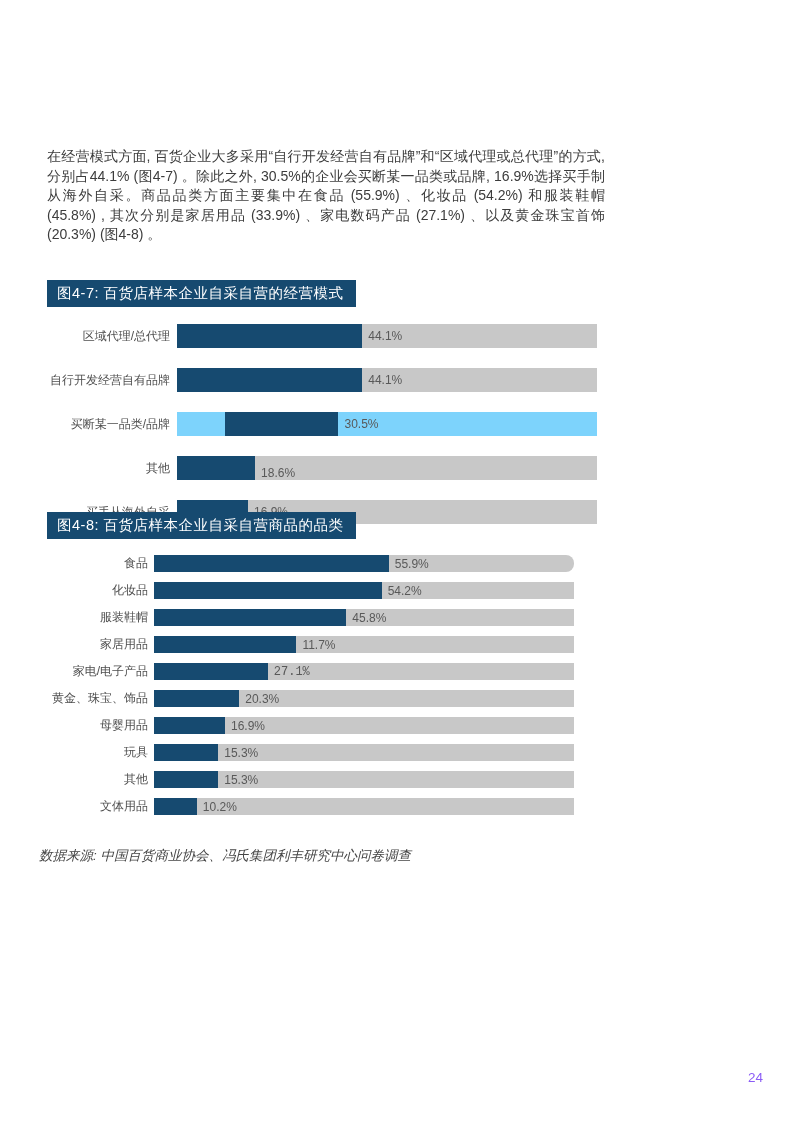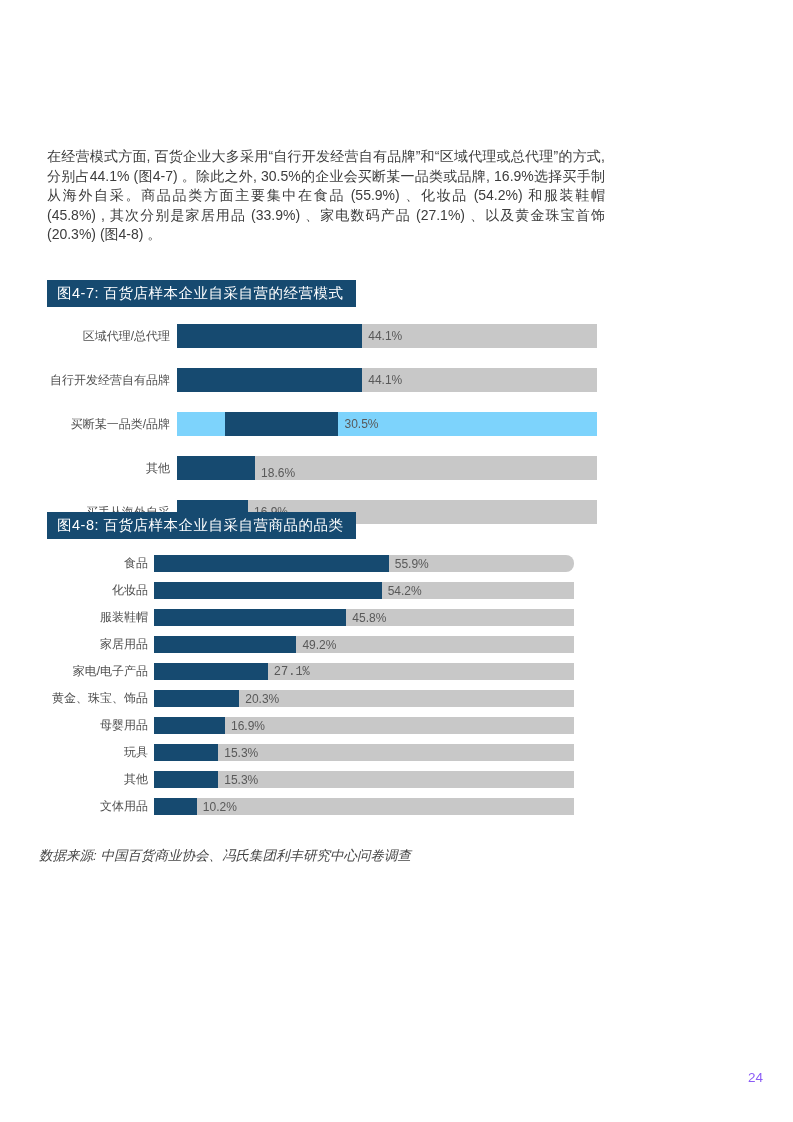--- a/index.html
+++ b/index.html
@@ -149,21 +149,21 @@
           <div class="bar-label">服装鞋帽</div>
           <div class="bar-track" style="background: rgb(200, 200, 200);">
             <div class="bar-fill" style="width: 45.8%; background: rgb(22, 74, 112);"></div>
             <span class="bar-value">45.8%</span>
           </div>
         </div>
         <div class="bar-row">
           <div class="bar-label">家居用品</div>
           <div class="bar-track" style="background: rgb(200, 200, 200);">
             <div class="bar-fill" style="width: 33.9%; background: rgb(22, 74, 112);"></div>
-            <span class="bar-value">49.2%</span>
+            <span class="bar-value">11.7%</span>
           </div>
         </div>
         <div class="bar-row">
           <div class="bar-label">家电/电子产品</div>
           <div class="bar-track" style="background: rgb(200, 200, 200); font-family: Liberation Mono, monospace;">
             <div class="bar-fill" style="width: 27.1%; background: rgb(22, 74, 112);"></div>
             <span class="bar-value">27.1%</span>
           </div>
         </div>
         <div class="bar-row">

